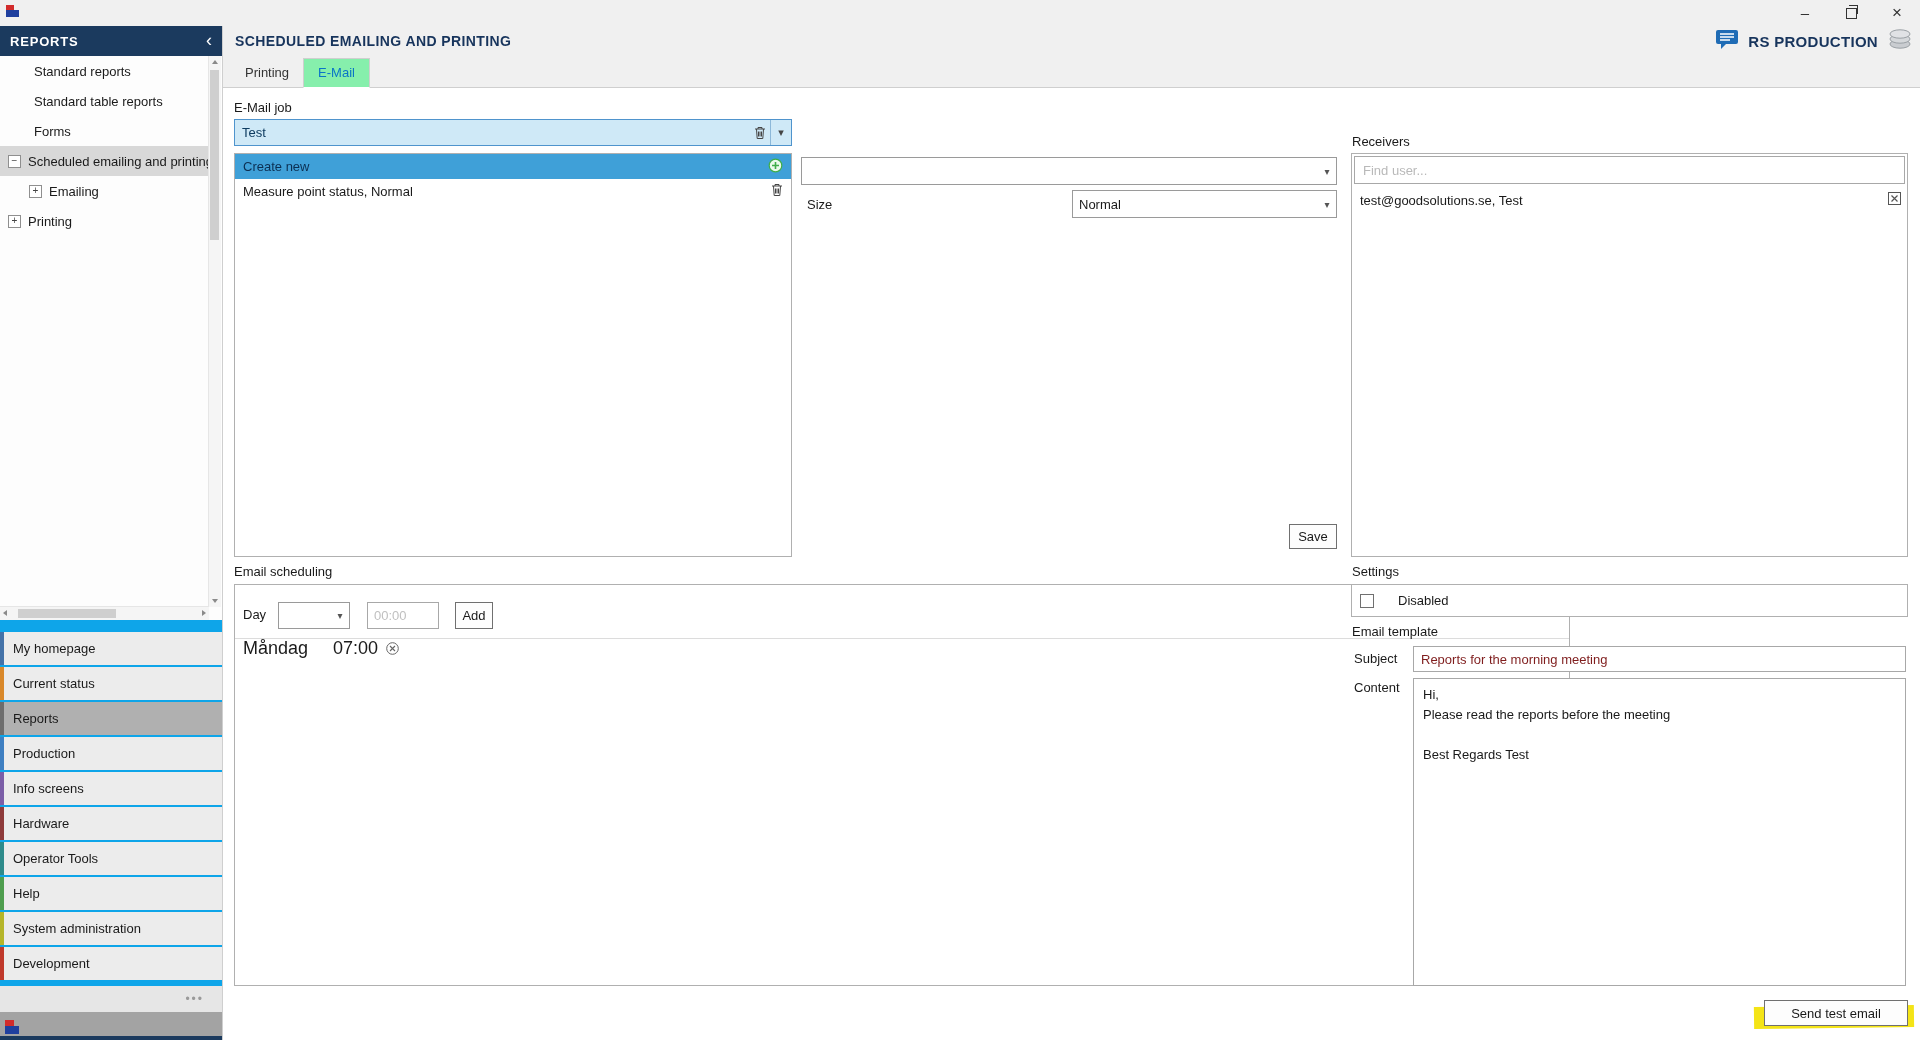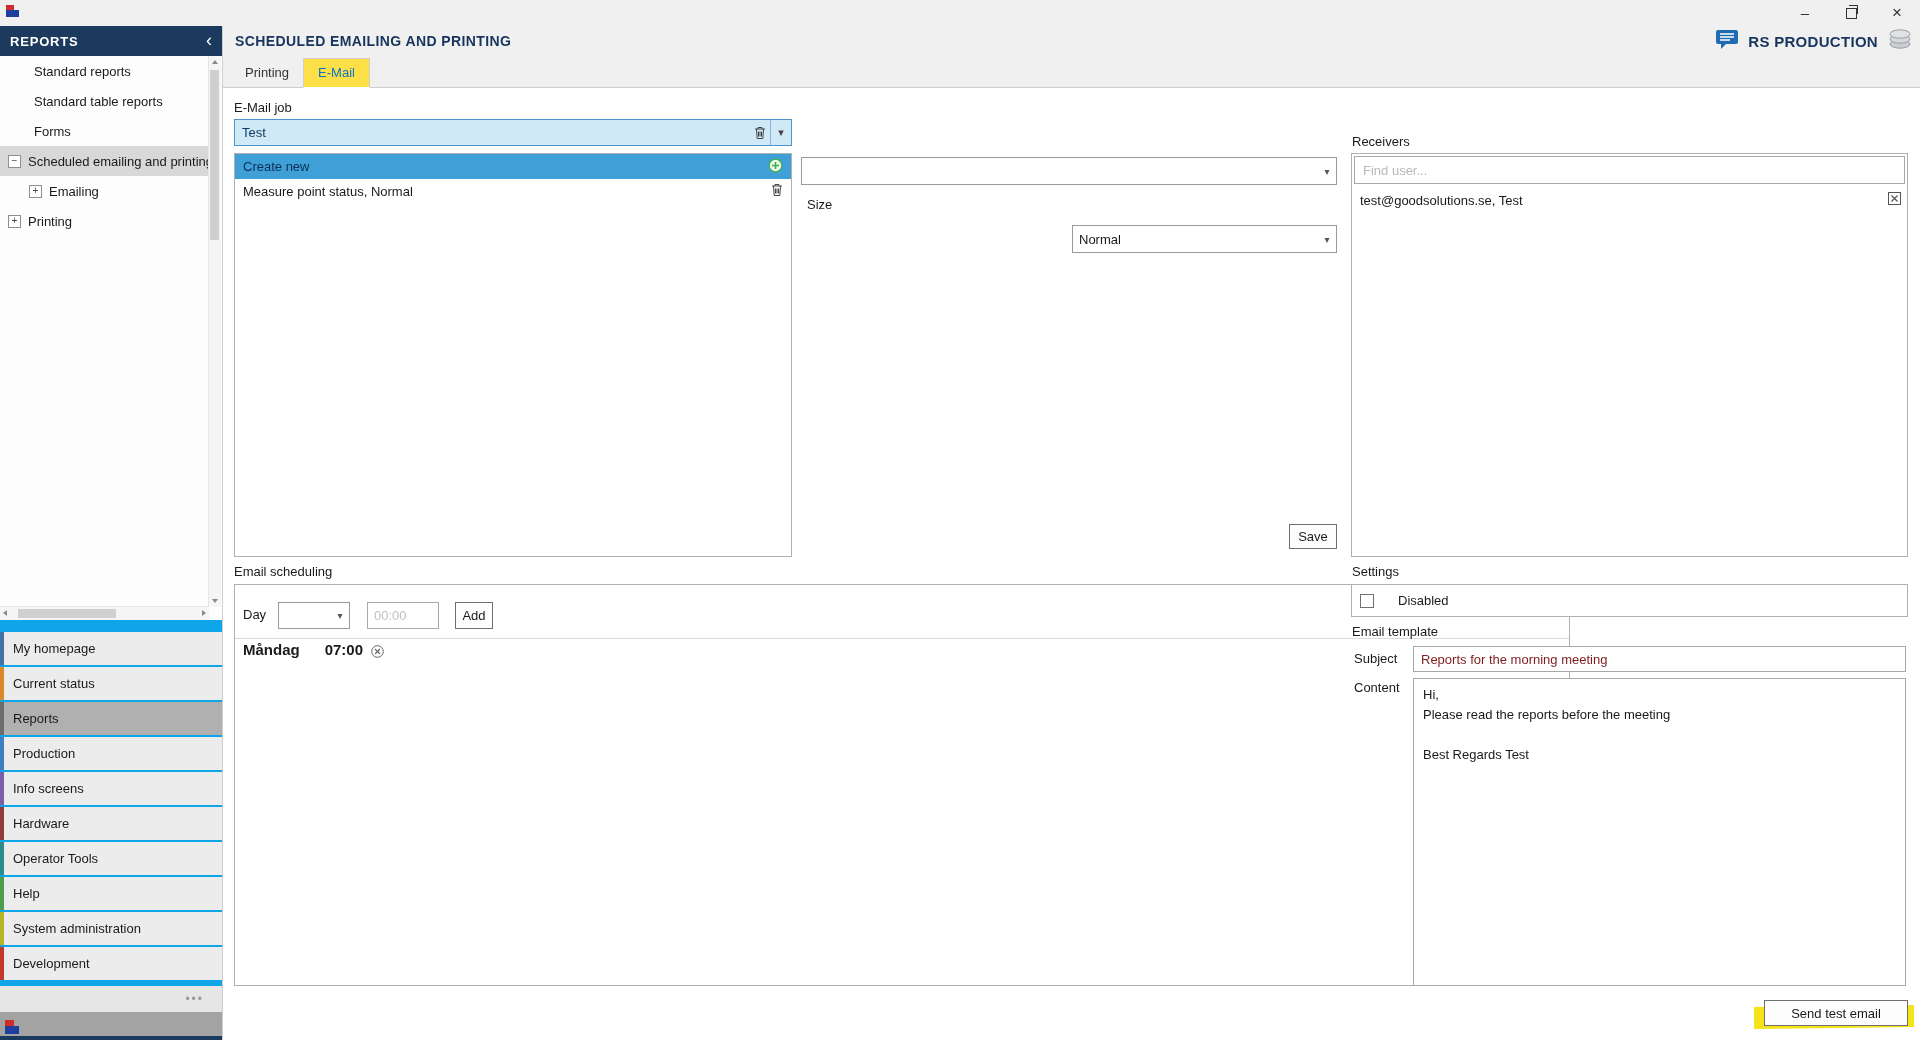--- a/index.html
+++ b/index.html
@@ -54,21 +54,21 @@
   .main{position:absolute;left:222px;top:26px;width:1698px;height:1014px;background:#f0f0f0;
         border-left:1px solid #cfcfcf;box-sizing:border-box;}
   .main-header{position:absolute;left:0;top:0;right:0;height:30px;display:flex;align-items:center;
                padding-left:12px;box-sizing:border-box;}
   .main-title{font-size:14px;font-weight:bold;color:#17345c;letter-spacing:.4px;}
   .header-right{position:absolute;right:8px;top:0;height:30px;display:flex;align-items:center;gap:10px;}
   .brand{font-size:15px;font-weight:bold;color:#17345c;letter-spacing:.3px;}
   .tabstrip{position:absolute;left:0;top:30px;right:0;height:32px;display:flex;align-items:flex-end;
             padding-left:8px;border-bottom:1px solid #cfcfcf;box-sizing:border-box;background:#f0f0f0;}
   .tab{font-size:13px;padding:6px 14px 7px;color:#333;}
-  .tab.active{background:#fde047;border:1px solid #cfcfcf;border-bottom:1px solid #fff;margin-bottom:-1px;color:#0a74c7;}
+  .tab.active{background:#86efac;border:1px solid #cfcfcf;border-bottom:1px solid #fff;margin-bottom:-1px;color:#0a74c7;}
   .content{position:absolute;left:0;top:62px;right:0;bottom:0;background:#fff;}
   .sec-label{position:absolute;font-size:13px;color:#1a1a1a;}
   
   .jobcombo{position:absolute;left:11px;top:31px;width:558px;height:27px;background:#cfe9f7;
             border:1px solid #4f94cd;box-sizing:border-box;display:flex;align-items:center;}
   .jobcombo .jc-text{flex:1;font-size:13px;color:#0f3c61;padding-left:7px;}
   .jc-trash{width:20px;display:flex;justify-content:center;}
   .jc-arrow{width:20px;height:100%;border-left:1px solid #8cb8d9;display:flex;align-items:center;
             justify-content:center;color:#444;font-size:11px;}
   
@@ -92,21 +92,21 @@
   .find-input::placeholder{color:#b9b9b9;}
   .receiver-row{position:absolute;left:8px;top:36px;right:6px;height:20px;display:flex;align-items:center;
                 font-size:13px;}
   .receiver-row .rcv-label{flex:1;}
   
   .sched-head{position:absolute;left:0;top:8px;right:0;height:45px;border-bottom:1px solid #dcdcdc;}
   .small-label{font-size:13px;color:#1a1a1a;}
   .time-input{position:absolute;border:1px solid #a8a8a8;box-sizing:border-box;font-size:13px;
               padding:0 6px;font-family:inherit;color:#701a75;}
   .time-input::placeholder{color:#c0c0c0;}
-  .sched-entry{position:absolute;left:8px;top:53px;height:20px;display:flex;align-items:flex-end;font-size:15px;font-weight:bold;}
+  .sched-entry{position:absolute;left:8px;top:53px;height:20px;display:flex;align-items:center;font-size:18px;}
   
   .text-input{border:1px solid #a8a8a8;box-sizing:border-box;font-size:13px;padding:0 7px;
               font-family:inherit;color:#7f1d1d;position:absolute;}
   .content-box{position:absolute;border:1px solid #a8a8a8;box-sizing:border-box;background:#fff;
                font-size:13px;padding:6px 9px;white-space:pre-wrap;line-height:1.55;color:#1a1a1a;}
   .checkbox{width:14px;height:14px;border:1px solid #707070;background:#fff;box-sizing:border-box;}
   .send-wrap{position:absolute;left:1531px;top:906px;width:170px;height:40px;}
   .yellow-mark{position:absolute;left:0px;top:12px;width:160px;height:22px;background:#f4e417;transform:rotate(-.8deg);}
   .send-btn{position:absolute;left:10px;top:6px;width:144px;height:26px;}
 </style>
@@ -291,21 +291,21 @@
               </svg>
           </span>
         </div>
       </div>
 
       <div class="dd" style="left:578px;top:69px;width:536px;height:28px;">
         <span class="dd-text"></span>
         <span class="dd-arrow">▾</span>
       </div>
       <span class="sec-label" style="left:584px;top:109px;">Size</span>
-      <div class="dd" style="left:849px;top:102px;width:265px;height:28px;margin-top:35px;">
+      <div class="dd" style="left:849px;top:102px;width:265px;height:28px;">
         <span class="dd-text">Normal</span>
         <span class="dd-arrow">▾</span>
       </div>
       <button class="btn" style="position:absolute;left:1066px;top:436px;width:48px;height:25px;">Save</button>
 
       <span class="sec-label" style="left:1129px;top:46px;">Receivers</span>
       <div class="panel" style="left:1128px;top:65px;width:557px;height:404px;">
         <input class="find-input" type="text" placeholder="Find user..." style="">
         <div class="receiver-row">
           <span class="rcv-label">test@goodsolutions.se, Test</span>

